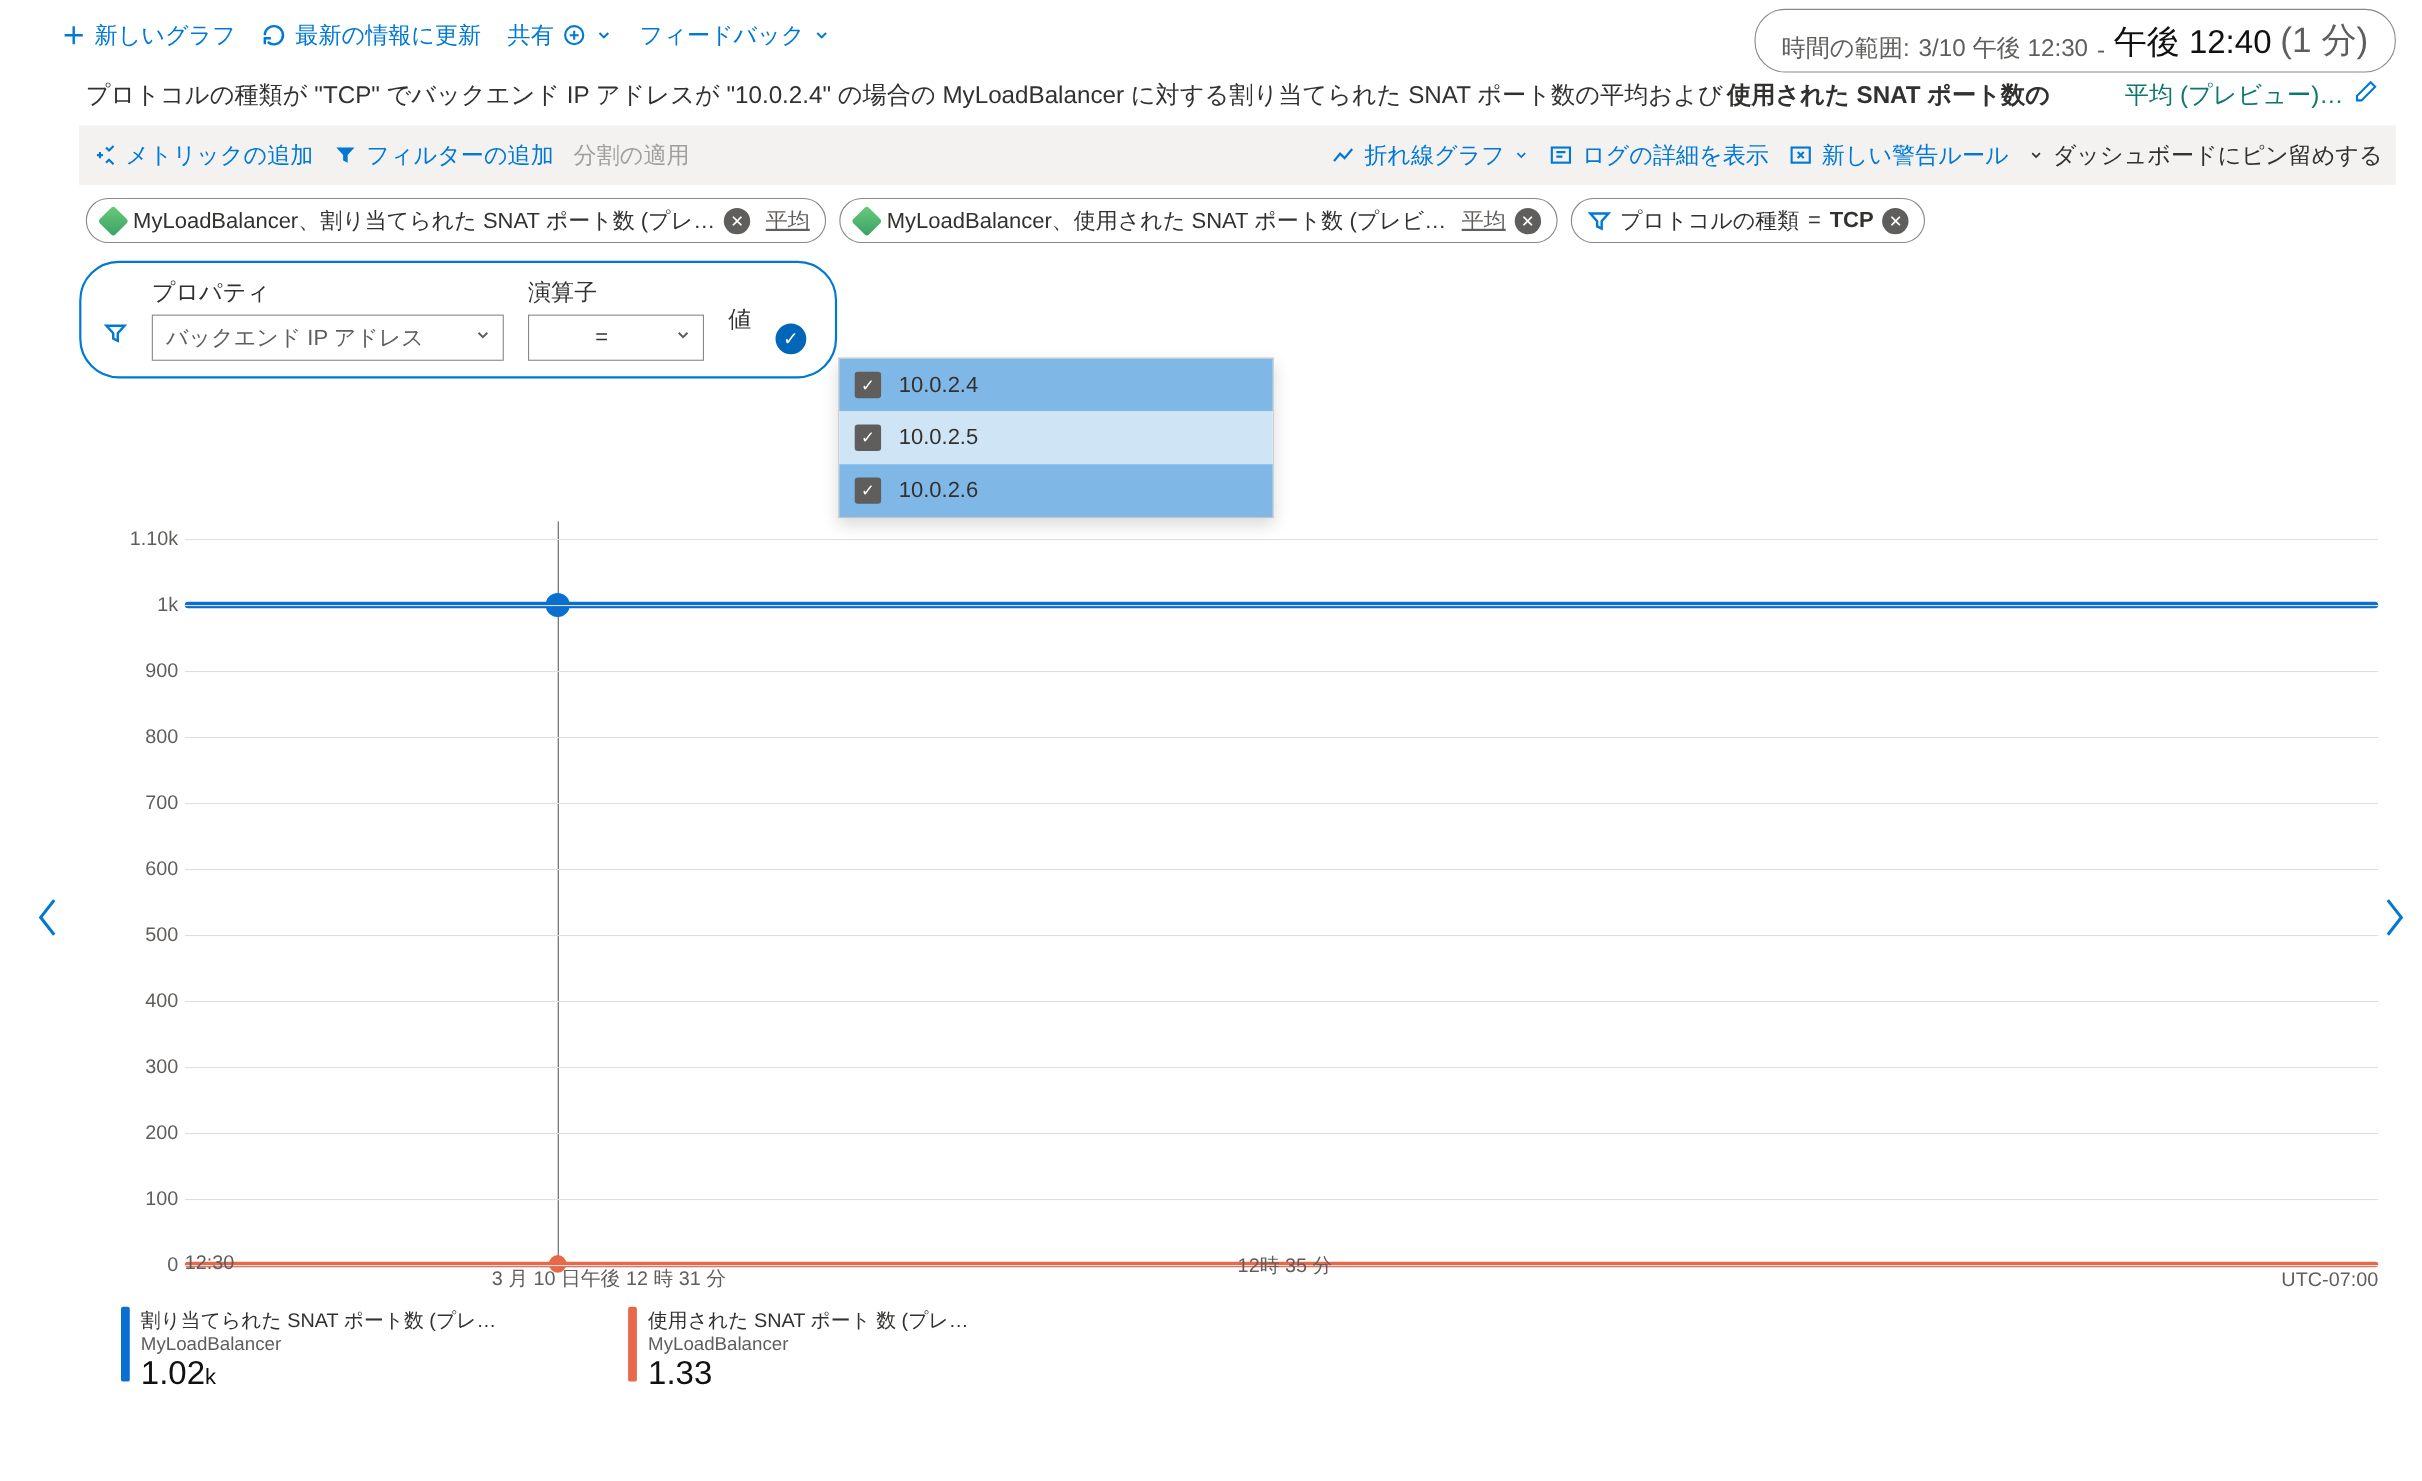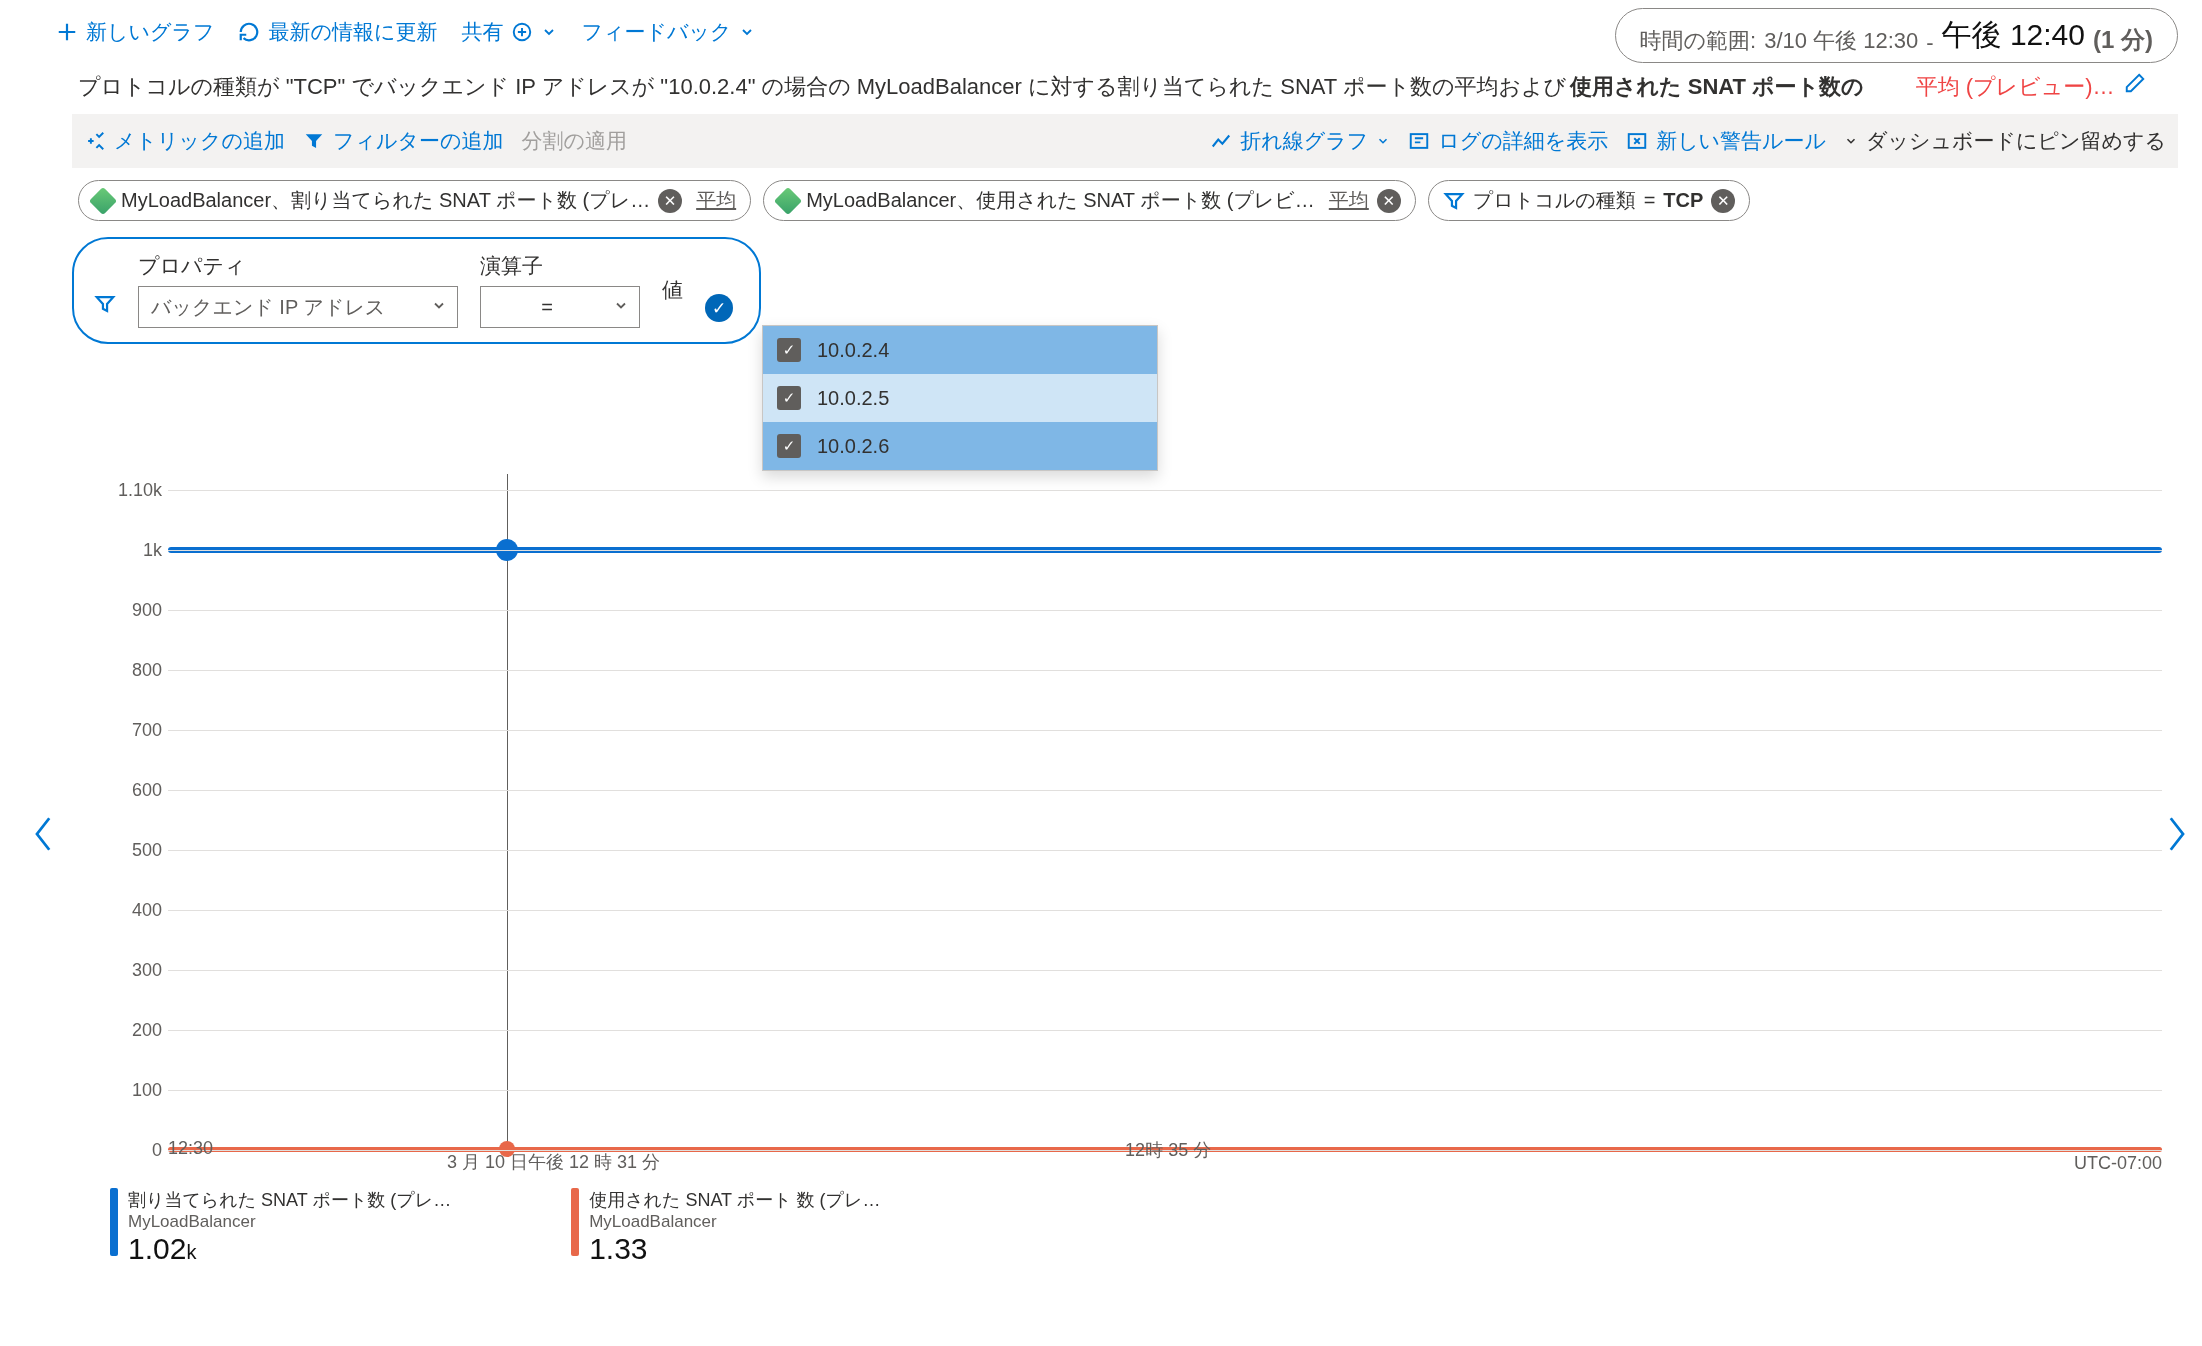--- a/index.html
+++ b/index.html
@@ -35,30 +35,30 @@
     border: 1.5px solid #8a8886;
     border-radius: 28px;
     padding: 6px 24px;
     display: inline-flex;
     align-items: flex-end;
     gap: 8px;
     font-size: 22px;
     color: #605e5c;
   }
   .time-pill .end { color: #111; font-size: 30px; }
-  .time-pill .dur { color: #605e5c; font-size: 24px; font-weight: bold; }
+  .time-pill .dur { color: #605e5c; font-size: 32px; }
   .title-row {
     padding: 8px 24px 8px 78px;
     font-size: 22px;
     display:flex;
     gap:4px;
     align-items:baseline;
   }
   .title-row .t2 { font-weight:600; }
-  .title-row .t3 { color:#ef4444; margin-left:48px; }
+  .title-row .t3 { color:#0f766e; margin-left:64px; }
   .edit-icon { color:#0078d4; margin-left:6px; }
   .toolbar2 {
     margin: 4px 24px 12px 72px;
     background:#f3f2f1;
     height:54px;
     display:flex;
     align-items:center;
     padding:0 12px;
     gap:18px;
   }

